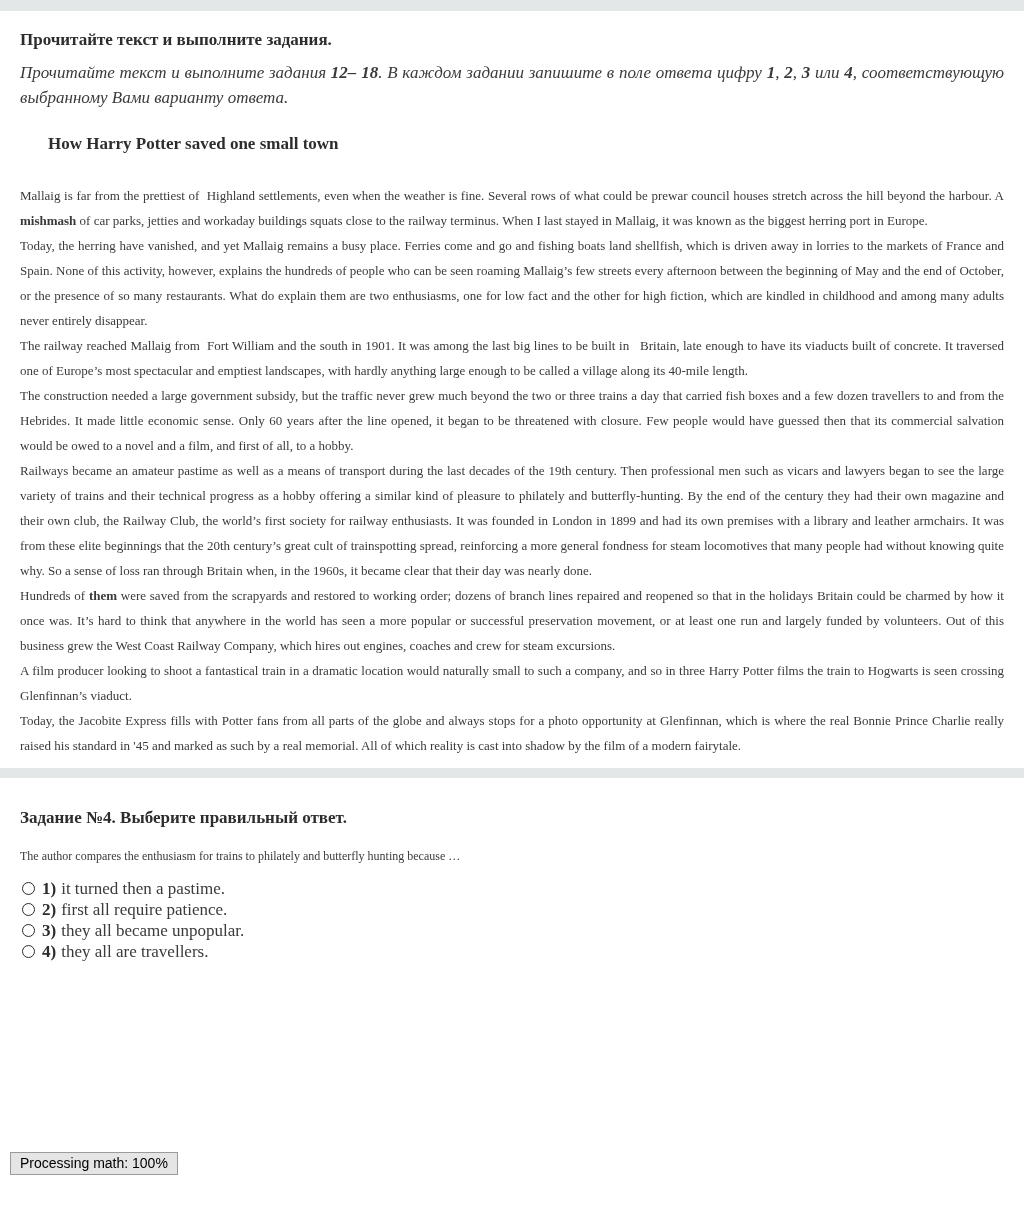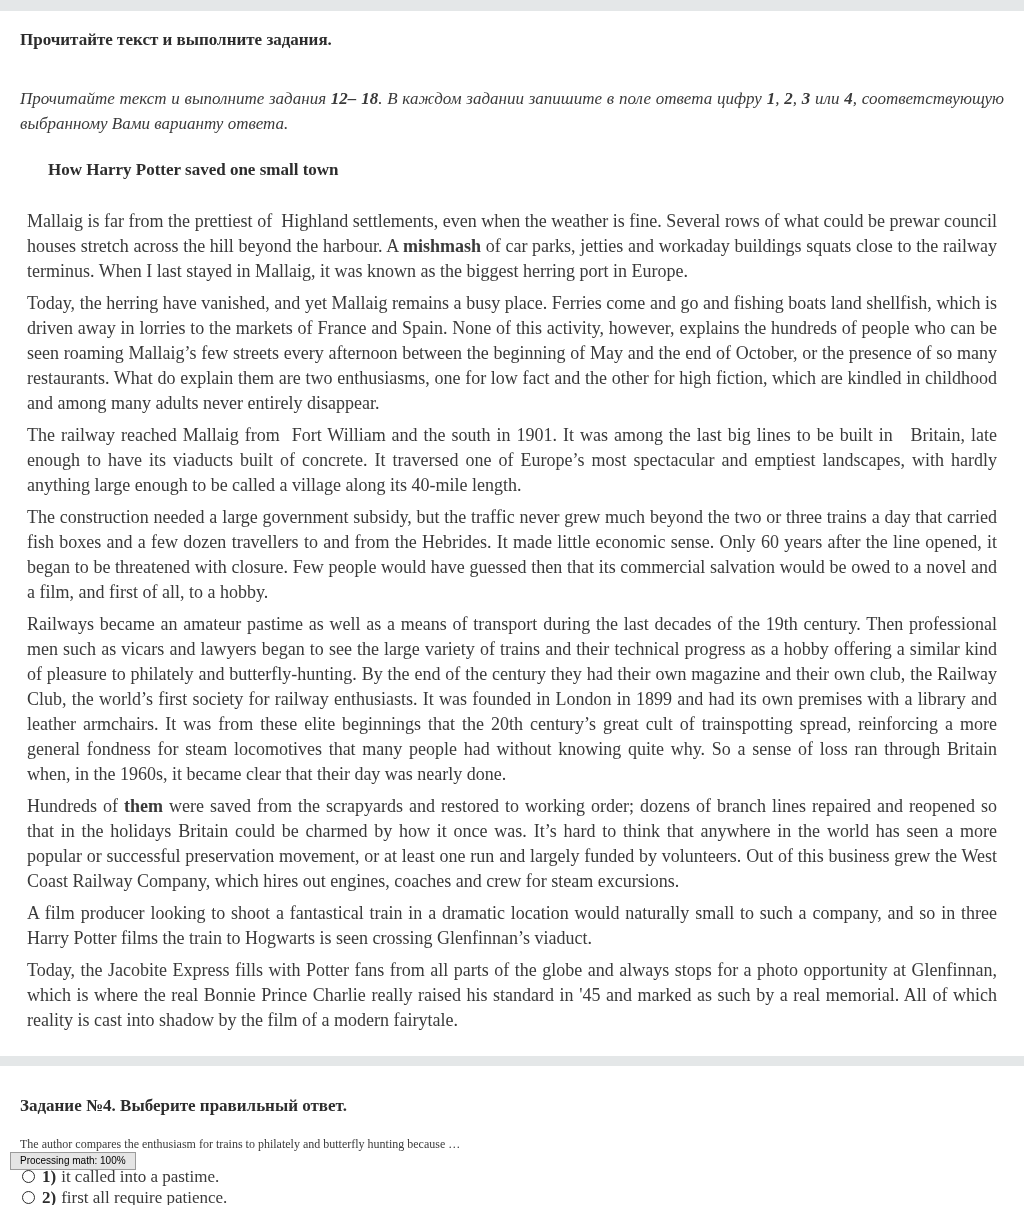--- a/index.html
+++ b/index.html
@@ -8,48 +8,48 @@
   }
   *{box-sizing:border-box;}
   html,body{margin:0;padding:0;}
   body{
     width:1024px;min-height:1205px;position:relative;background:#ffffff;
     font-family:"Liberation Serif","DejaVu Serif",serif;
     color:var(--text);
   }
   .topbar{height:11px;background:var(--top-bar);}
   .section{padding-left:20px;padding-right:20px;}
-  .reading{padding-top:19px;padding-bottom:16px;}
+  .reading{padding-top:19px;padding-bottom:10px;}
   h2{font-size:17px;line-height:20px;margin:0;font-weight:bold;color:var(--heading);}
   .instructions{
-    margin:36px 0 0;font-style:italic;text-align:justify;
+    margin:10px 0 0;font-style:italic;text-align:justify;
     font-size:17px;line-height:25px;color:var(--text);
   }
   .passage-title{margin-top:24px;margin-left:28px;}
   .passage{margin-top:29px;}
-  .passage p{margin:7px;text-align:justify;font-size:18px;line-height:25px;}
+  .passage p{margin:0;text-align:justify;font-size:13px;line-height:25px;}
   .divider{height:10px;background:var(--divider);}
   .task{padding-top:30px;}
   .question{margin:18px 0 0;font-size:12px;line-height:21px;}
   .options{margin-top:11px;}
   .option{
     display:flex;align-items:center;height:21px;cursor:pointer;
     font-size:17px;line-height:21px;
   }
   .radio{
     width:13px;height:13px;flex:none;background:#fff;
     border:1px solid #2b2b2b;border-radius:50%;
     margin-left:2px;margin-right:7px;
   }
   .option .num{font-weight:bold;margin-right:5px;color:var(--heading);}
   .processing{
     position:absolute;left:10px;top:1152px;
     background:var(--processing-bg);border:1px solid var(--processing-border);
     padding:2px 9px 3px;font-family:"Liberation Sans","DejaVu Sans",sans-serif;
-    font-size:10px;color:#000;white-space:nowrap;
+    font-size:14px;color:#000;white-space:nowrap;
   }
 </style>
 </head>
 <body>
 
 <div class="topbar"></div>
 
 <section class="section reading">
   <h2>Прочитайте текст и выполните задания.</h2>
   <p class="instructions"><span>Прочитайте текст и выполните задания </span><b>12– 18</b><span>. В каждом задании запишите в поле ответа цифру </span><b>1</b><span>, </span><b>2</b><span>, </span><b>3</b><span> или </span><b>4</b><span>, соответствующую выбранному Вами варианту ответа.</span></p>
@@ -68,21 +68,21 @@
 
 <div class="divider"></div>
 
 <section class="section task">
   <h2>Задание №4. Выберите правильный ответ.</h2>
   <p class="question">The author compares the enthusiasm for trains to philately and butterfly hunting because …</p>
   <div class="options">
     <label class="option">
       <span class="radio"></span>
       <span class="num">1)</span>
-      <span class="opt-text">it called into a pastime.</span>
+      <span class="opt-text">it turned then a pastime.</span>
     </label>
     <label class="option">
       <span class="radio"></span>
       <span class="num">2)</span>
       <span class="opt-text">first all require patience.</span>
     </label>
     <label class="option">
       <span class="radio"></span>
       <span class="num">3)</span>
       <span class="opt-text">they all became unpopular.</span>

